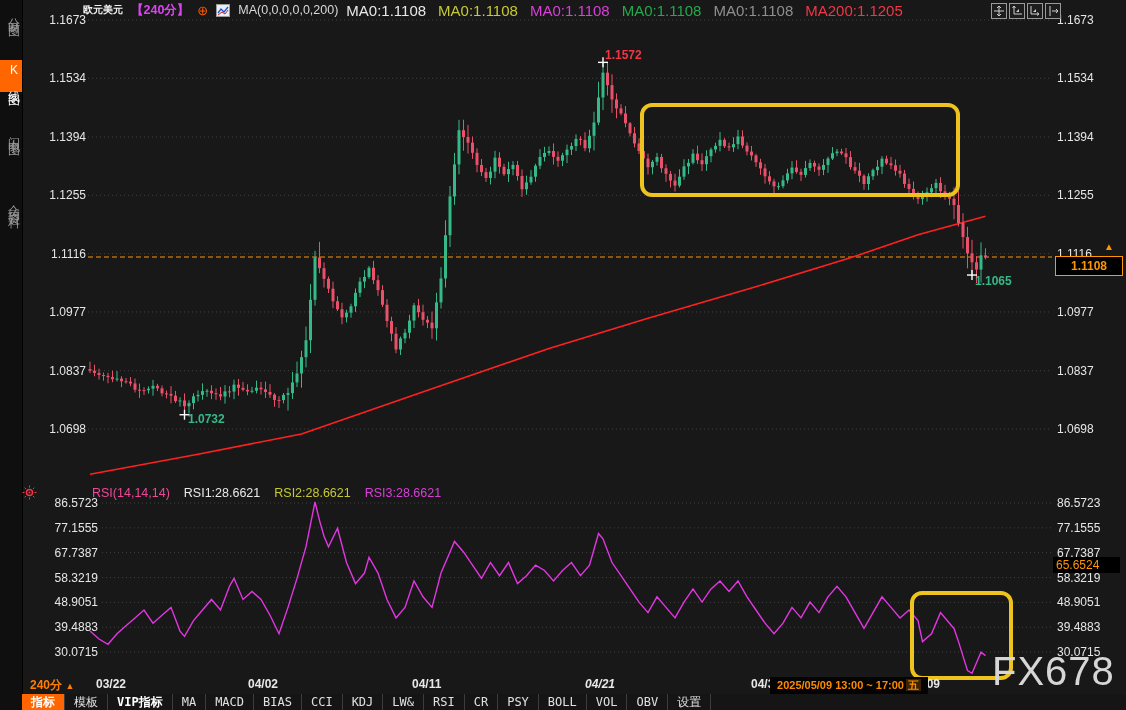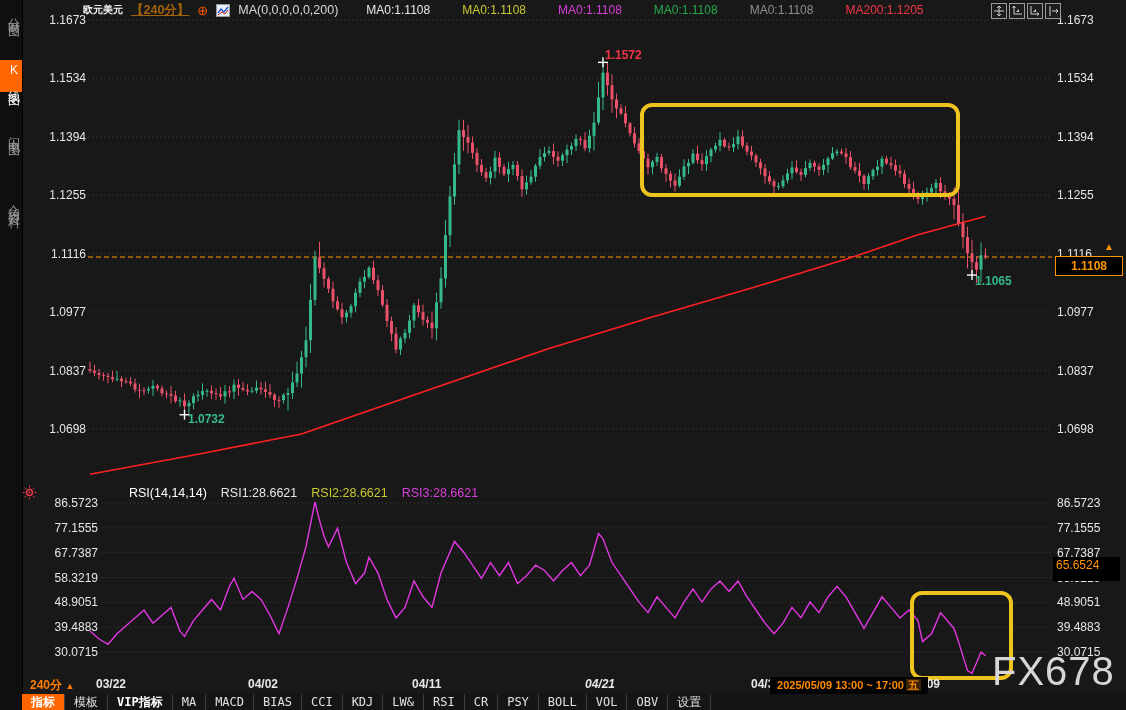--- a/index.html
+++ b/index.html
@@ -11,39 +11,39 @@
   
   #sidebar{position:absolute;left:0;top:0;width:22px;height:710px;background:#0f0f0f;z-index:3;border-right:1px solid #000;}
   .side-tab{position:absolute;left:0;width:22px;writing-mode:vertical-rl;text-orientation:upright;
             font-size:12px;letter-spacing:4px;color:#9a9a9a;text-align:center;cursor:pointer;padding:3px 0;}
   .side-tab.active{background:#ff6600;color:#fff;}
 
   
   #top-bar{position:absolute;left:83px;top:2px;height:16px;display:flex;align-items:center;gap:8px;
            font-size:12.5px;color:#ddd;white-space:nowrap;z-index:4;}
   .sym{color:#f2f2f2;font-weight:bold;font-size:10px;}
-  .period{color:#a16207;font-weight:bold;text-decoration:underline;}
+  .period{color:#d946ef;font-weight:bold;}
   .plus-ic{color:#ff5a00;font-size:13px;line-height:13px;cursor:pointer;}
   .chart-ic{width:14px;height:13px;display:inline-block;}
   .formula{color:#d8d8d8;}
   #ma-values{display:flex;gap:12px;}
-  #ma-values span{font-size:12px;margin-left:20px;}
+  #ma-values span{font-size:15px;}
 
   
   #tr-icons{position:absolute;left:991px;top:3px;display:flex;gap:2px;z-index:4;}
   .icbtn{width:14px;height:14px;border:1px solid #9a9a9a;background:#1d1d1d;display:flex;align-items:center;justify-content:center;cursor:pointer;}
 
   .axlbl{position:absolute;font-size:12px;color:#e6e6e6;z-index:2;line-height:14px;}
 
   
   .ann{position:absolute;font-size:12px;font-weight:bold;z-index:2;}
   #price-tag{position:absolute;left:1055px;top:256px;width:66px;height:18px;border:1.5px solid #ff9500;
              background:#000;color:#ff9500;font-size:12px;font-weight:bold;text-align:center;line-height:18px;z-index:4;}
   #price-arrow{position:absolute;left:1104px;top:241px;color:#ff9500;font-size:10px;z-index:4;}
-  #rsi-tag{position:absolute;left:1053px;top:557px;width:64px;height:24px;background:#000;color:#ff9500;
+  #rsi-tag{position:absolute;left:1053px;top:557px;width:64px;height:16px;background:#000;color:#ff9500;
            font-size:12px;line-height:17px;z-index:4;padding-left:3px;}
 
   
   #rsi-header{position:absolute;left:92px;top:486px;display:flex;gap:14px;font-size:12.5px;z-index:3;white-space:nowrap;}
   #rsi-alert{position:absolute;left:22px;top:485px;width:15px;height:15px;z-index:3;cursor:pointer;}
 
   
   .xlbl{position:absolute;top:677px;font-size:12px;font-weight:bold;color:#e8e8e8;z-index:2;white-space:nowrap;}
   #tf-label{position:absolute;left:30px;top:677px;color:#ff7d00;font-size:12px;font-weight:bold;z-index:3;cursor:pointer;}
   #tooltip{position:absolute;left:770px;top:677px;width:158px;height:17px;background:#040404;color:#ff8a00;
@@ -557,21 +557,21 @@
   <div id="rsi-alert">
     <svg width="15" height="15">
         <circle cx="7.5" cy="7.5" r="3" fill="none" stroke="#f23645" stroke-width="1.4"></circle>
       <circle cx="7.5" cy="7.5" r="1" fill="#f23645"></circle>
       <g stroke="#f23645" stroke-width="1">
           <path d="M7.5 0.5V2.5 M7.5 12.5V14.5 M0.5 7.5H2.5 M12.5 7.5H14.5 M2.6 2.6l1.4 1.4 M11 11l1.4 1.4 M12.4 2.6L11 4 M4 11l-1.4 1.4"></path>
         </g>
       </svg>
   </div>
   <div id="rsi-header">
-    <span style="color:#ffffff;margin-left:37px;">RSI(14,14,14)</span>
+    <span style="color:#ec4899;">RSI(14,14,14)</span>
     <span id="rsi-values" style="display:flex;gap:14px;">
         <span style="color: rgb(232, 232, 232);">RSI1:28.6621</span>
         <span style="color: rgb(200, 200, 50);">RSI2:28.6621</span>
         <span style="color: rgb(217, 63, 217);">RSI3:28.6621</span>
       </span>
   </div>
 
   <div id="tf-label">
     <span>240分</span> <span style="font-size:9px;">▲</span>
   </div>

